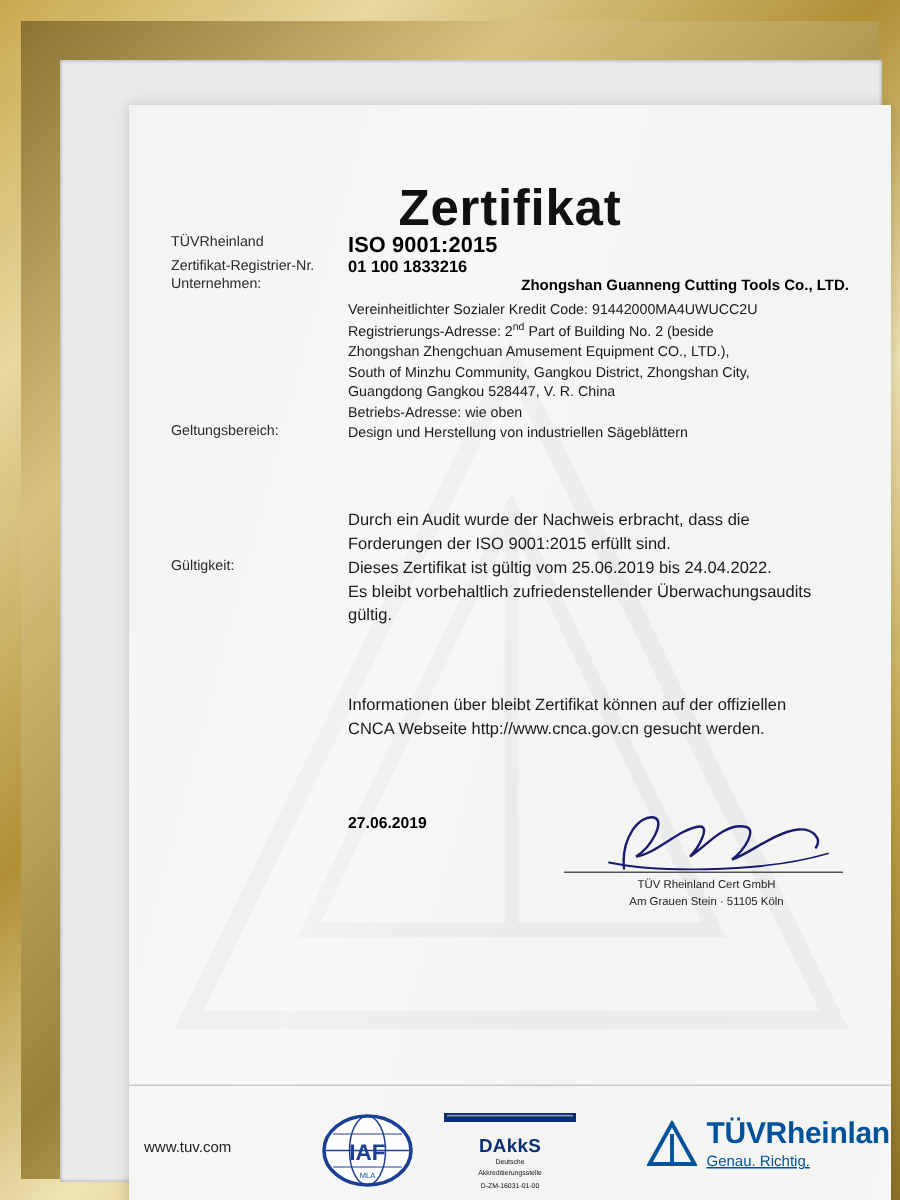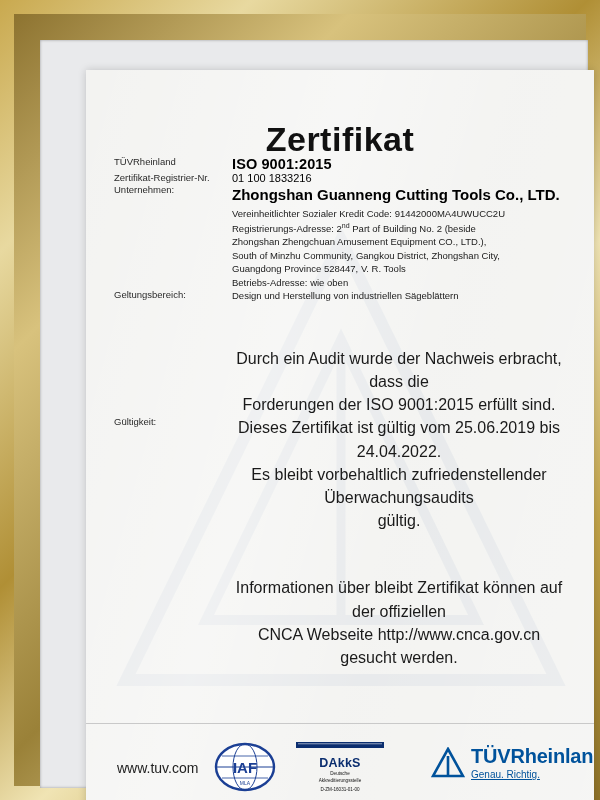--- a/index.html
+++ b/index.html
@@ -81,45 +81,45 @@
     font-size: 9.5px;
     color: #2a2a2a;
     padding-top: 2px;
     white-space: nowrap;
   }
   .val { font-size: 9.5px; color: #1a1a1a; line-height: 1.42; }
 
   .row-norm { padding-top: 38px; }
   .big-val { font-size: 14.5px; font-weight: bold; color: #000; letter-spacing: .1px; }
   .row-reg { padding-top: 12px; }
-  .mid-val { font-size: 11px; font-weight: normal; color: #000; }
+  .mid-val { font-size: 11px; font-weight: bold; color: #000; }
 
   .row-company { padding-top: 30px; }
-  .company-name { font-size: 15px; font-weight: bold; color: #000; margin-bottom: 2px; }
+  .company-name { font-size: 10px; font-weight: bold; color: #000; margin-bottom: 2px; text-align: right; }
 
   .block { padding-top: 36px; }
-  .para { font-size: 16px; color: #1a1a1a; line-height: 1.45; text-align: center; }
+  .para { font-size: 11px; color: #1a1a1a; line-height: 1.45; }
   .para.gap { margin-top: 44px; }
 
   .date-line { margin-top: 48px; font-size: 10.5px; font-weight: bold; color: #000; padding-left: 118px; }
 
   .sig-area { position: relative; height: 56px; margin-top: -14px; }
   .sig-svg { position: absolute; left: 290px; top: -2px; }
   .sig-rule { position: absolute; left: 262px; top: 40px; width: 186px; border-top: 1px solid #555; }
   .sig-cap { position: absolute; left: 262px; top: 43px; width: 190px; font-size: 7.6px; color: #222; line-height: 1.45; text-align: center; }
 
   
   .footer {
     position: absolute;
     left: 0; right: 0; bottom: 0;
     height: 86px;
     border-top: 1px solid #c9c9c9;
     z-index: 4;
   }
-  .tuv-url { position: absolute; left: 31px; top: 36px; font-size: 14px; color: #222; }
+  .tuv-url { position: absolute; left: 10px; top: 36px; font-size: 10px; color: #222; }
 
   .iaf { position: absolute; left: 128px; top: 18px; }
   .dakks { position: absolute; left: 208px; top: 14px; width: 92px; text-align: center; }
   .dakks-name { font-size: 12.5px; font-weight: bold; color: #0b2e6f; letter-spacing: .2px; }
   .dakks-sub { font-size: 4.6px; color: #111; line-height: 1.5; margin-top: 1px; }
   .dakks-code { font-size: 4.6px; color: #111; margin-top: 2px; }
 
   .tuv-logo { position: absolute; left: 345px; top: 22px; display: flex; align-items: center; }
   .tuv-text { margin-left: 6px; }
   .tuv-main { font-size: 20px; font-weight: bold; color: #00529b; letter-spacing: -.2px; line-height: 1; }
@@ -162,21 +162,21 @@
               </td>
             </tr>
             <tr>
               <td class="lbl row-company">Unternehmen:</td>
               <td class="row-company val">
                 <div class="company-name">Zhongshan Guanneng Cutting Tools Co., LTD.</div>
                 <div>Vereinheitlichter Sozialer Kredit Code: 91442000MA4UWUCC2U</div>
                 <div>Registrierungs-Adresse: 2<sup class="ord">nd</sup> Part of Building No. 2 (beside</div>
                 <div>Zhongshan Zhengchuan Amusement Equipment CO., LTD.),</div>
                 <div>South of Minzhu Community, Gangkou District, Zhongshan City,</div>
-                <div>Guangdong Province 528447, V. R. Tools</div>
+                <div>Guangdong Gangkou 528447, V. R. China</div>
                 <div>Betriebs-Adresse: wie oben</div>
               </td>
             </tr>
             <tr>
               <td class="lbl block">Geltungsbereich:</td>
               <td class="block val">
                 <div>Design und Herstellung von industriellen Sägeblättern</div>
                 <div class="para gap">Durch ein Audit wurde der Nachweis erbracht, dass die</div>
                 <div class="para">Forderungen der ISO 9001:2015 erfüllt sind.</div>
               </td>
@@ -187,21 +187,33 @@
                 <div class="para">Dieses Zertifikat ist gültig vom 25.06.2019 bis 24.04.2022.</div>
                 <div class="para">Es bleibt vorbehaltlich zufriedenstellender Überwachungsaudits</div>
                 <div class="para">gültig.</div>
                 <div class="para gap">Informationen über bleibt Zertifikat können auf der offiziellen</div>
                 <div class="para">CNCA Webseite http://www.cnca.gov.cn gesucht werden.</div>
               </td>
             </tr>
           </tbody>
             </table>
 
-
+          <div class="date-line">27.06.2019</div>
+
+          <div class="sig-area">
+            <svg class="sig-svg" width="150" height="46" viewBox="0 0 150 46">
+              <path d="M12,40 C10,20 22,4 32,6 C40,8 30,26 20,32 C34,30 48,14 62,12 C70,11 62,26 56,32 C66,26 78,10 92,12 C102,13 92,28 84,34 C96,30 112,16 128,14 C138,13 144,20 140,26" fill="none" stroke="#1a1a6e" stroke-width="1.6" stroke-linecap="round"></path>
+              <path d="M2,36 C30,42 100,44 148,30" fill="none" stroke="#1a1a6e" stroke-width="1.2" stroke-linecap="round"></path>
+            </svg>
+            <div class="sig-rule"></div>
+            <div class="sig-cap">
+              <div>TÜV Rheinland Cert GmbH</div>
+              <div>Am Grauen Stein · 51105 Köln</div>
+            </div>
+          </div>
         </div>
 
         <div class="footer">
           <div class="tuv-url">www.tuv.com</div>
 
           <svg class="iaf" width="62" height="50" viewBox="0 0 62 50">
             <ellipse cx="31" cy="25" rx="29" ry="23" fill="#ffffff" stroke="#1b3f94" stroke-width="2.4"></ellipse>
             <ellipse cx="31" cy="25" rx="12" ry="23" fill="none" stroke="#1b3f94" stroke-width="1"></ellipse>
             <line x1="3" y1="25" x2="59" y2="25" stroke="#1b3f94" stroke-width="1"></line>
             <line x1="8" y1="14" x2="54" y2="14" stroke="#1b3f94" stroke-width=".8"></line>

